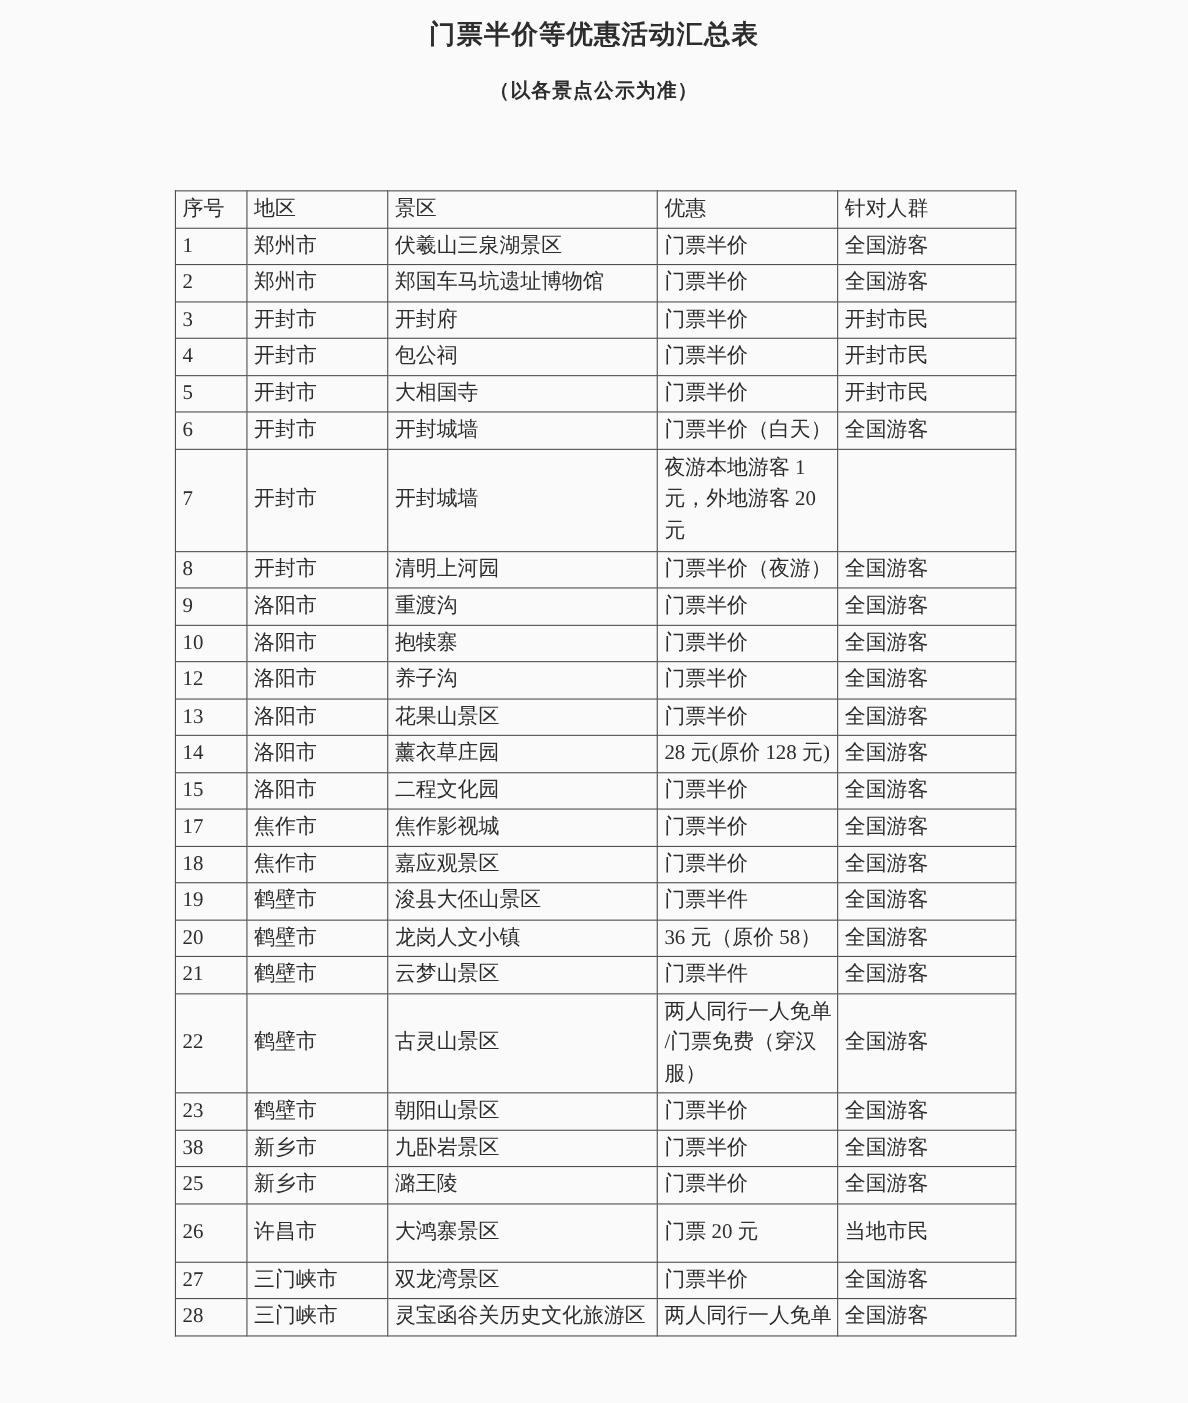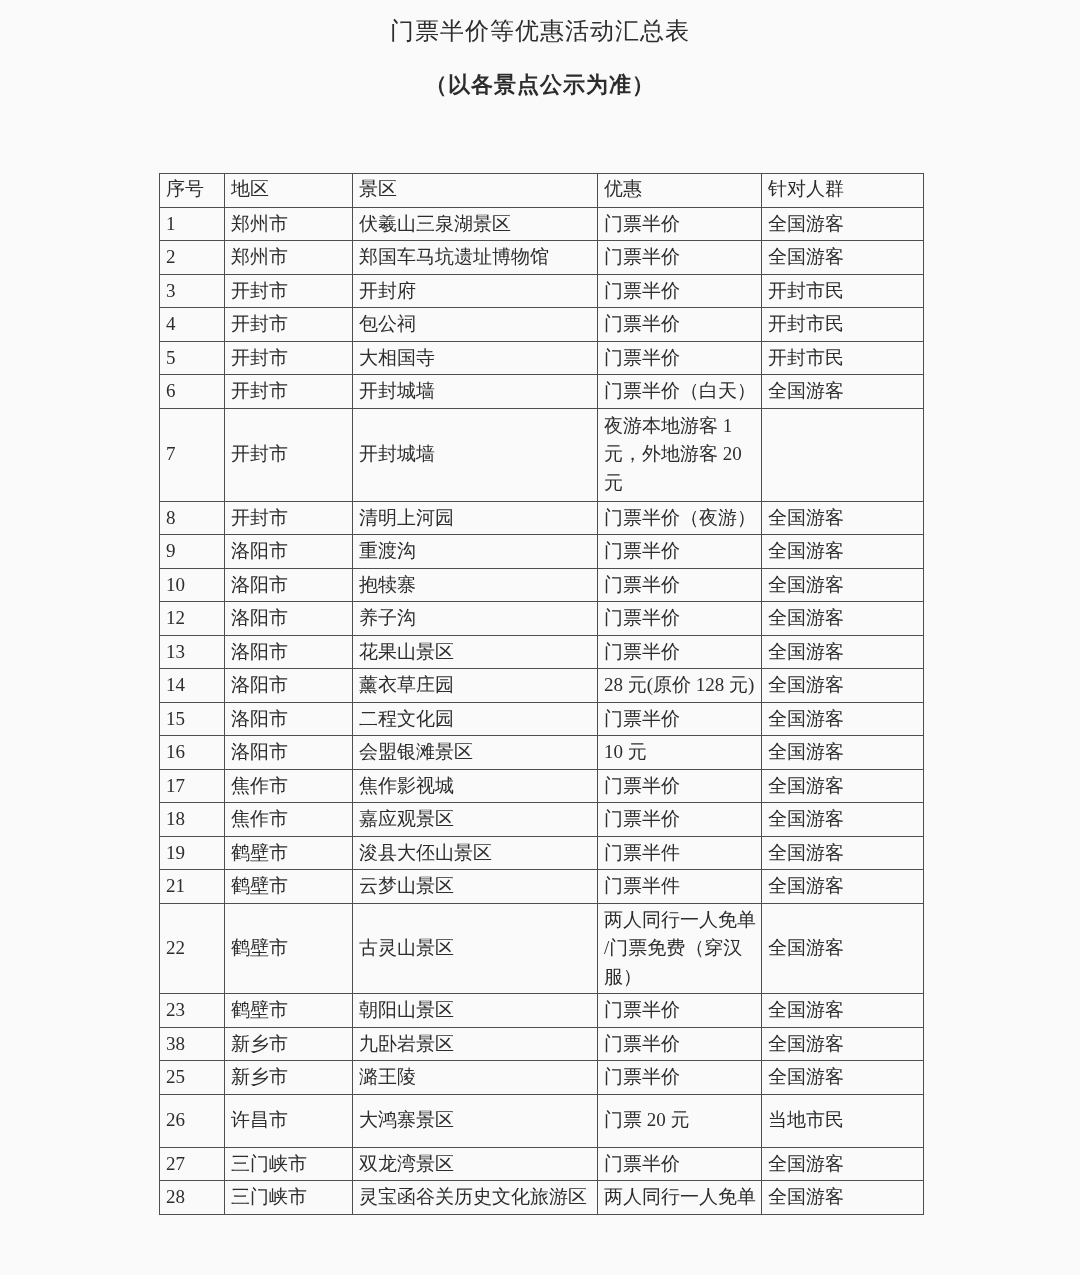--- a/index.html
+++ b/index.html
@@ -18,30 +18,30 @@
     font-family: "Liberation Serif", "DejaVu Serif", serif;
     overflow: hidden;
   }
   .doc-title {
     position: absolute;
     top: 15px;
     left: 0;
     width: 1080px;
     text-align: center;
     font-size: 24px;
-    font-weight: normal;
+    font-weight: bold;
     letter-spacing: 1px;
   }
   .doc-subtitle {
     position: absolute;
     top: 70px;
     left: 0;
     width: 1080px;
     text-align: center;
-    font-size: 22px;
+    font-size: 18px;
     font-weight: bold;
     letter-spacing: 1px;
   }
   table.summary-table {
     position: absolute;
     left: 159px;
     top: 173px;
     width: 764px;
     border-collapse: collapse;
     table-layout: fixed;
@@ -176,45 +176,45 @@
         <td>全国游客</td>
       </tr>
       <tr>
         <td>15</td>
         <td>洛阳市</td>
         <td>二程文化园</td>
         <td>门票半价</td>
         <td>全国游客</td>
       </tr>
       <tr>
-        <td>16</td>
-        <td>洛阳市</td>
-        <td>会盟银滩景区</td>
-        <td>10 元</td>
-        <td>全国游客</td>
-      </tr>
-      <tr>
         <td>17</td>
         <td>焦作市</td>
         <td>焦作影视城</td>
         <td>门票半价</td>
         <td>全国游客</td>
       </tr>
       <tr>
         <td>18</td>
         <td>焦作市</td>
         <td>嘉应观景区</td>
         <td>门票半价</td>
         <td>全国游客</td>
       </tr>
       <tr>
         <td>19</td>
         <td>鹤壁市</td>
         <td>浚县大伾山景区</td>
         <td>门票半件</td>
+        <td>全国游客</td>
+      </tr>
+      <tr>
+        <td>20</td>
+        <td>鹤壁市</td>
+        <td>龙岗人文小镇</td>
+        <td>36 元（原价 58）</td>
         <td>全国游客</td>
       </tr>
       <tr>
         <td>21</td>
         <td>鹤壁市</td>
         <td>云梦山景区</td>
         <td>门票半件</td>
         <td>全国游客</td>
       </tr>
       <tr style="height: 85px;">

